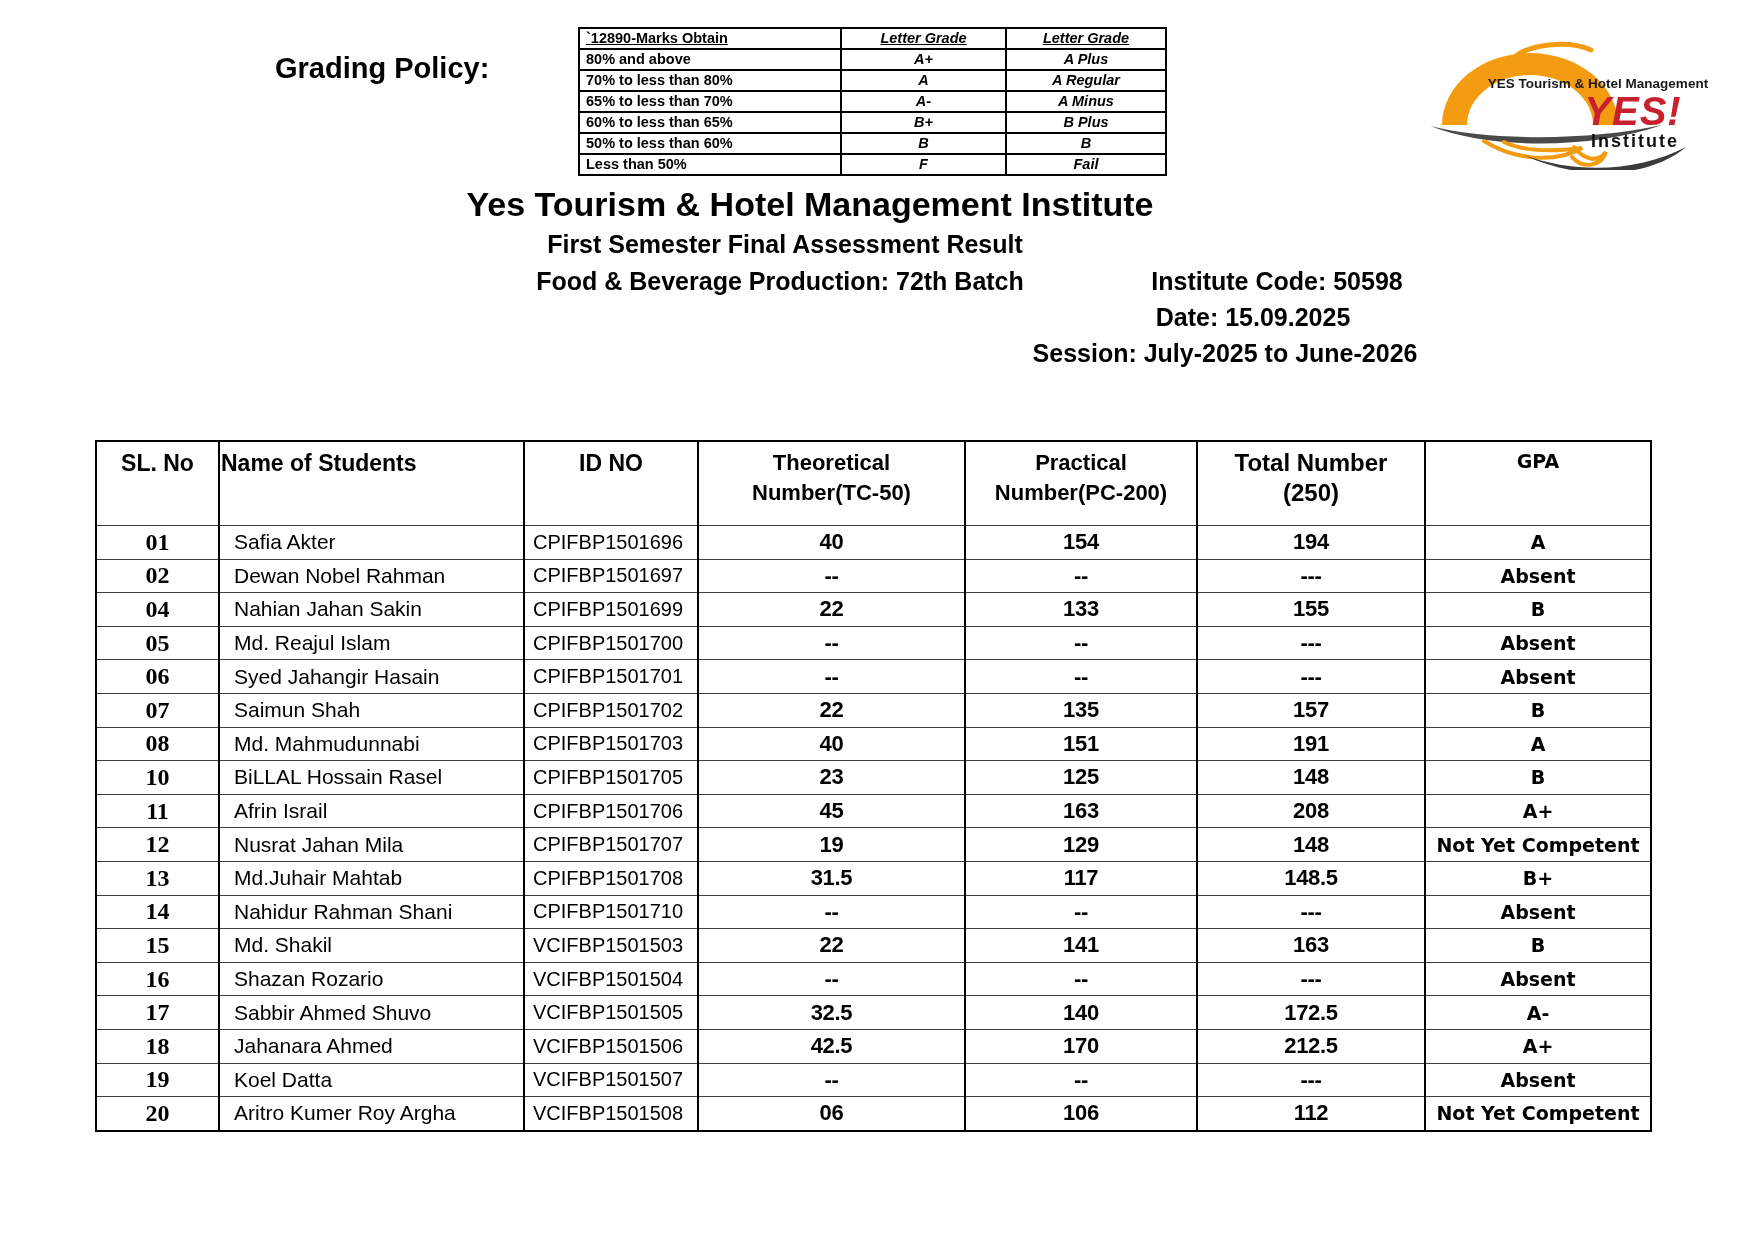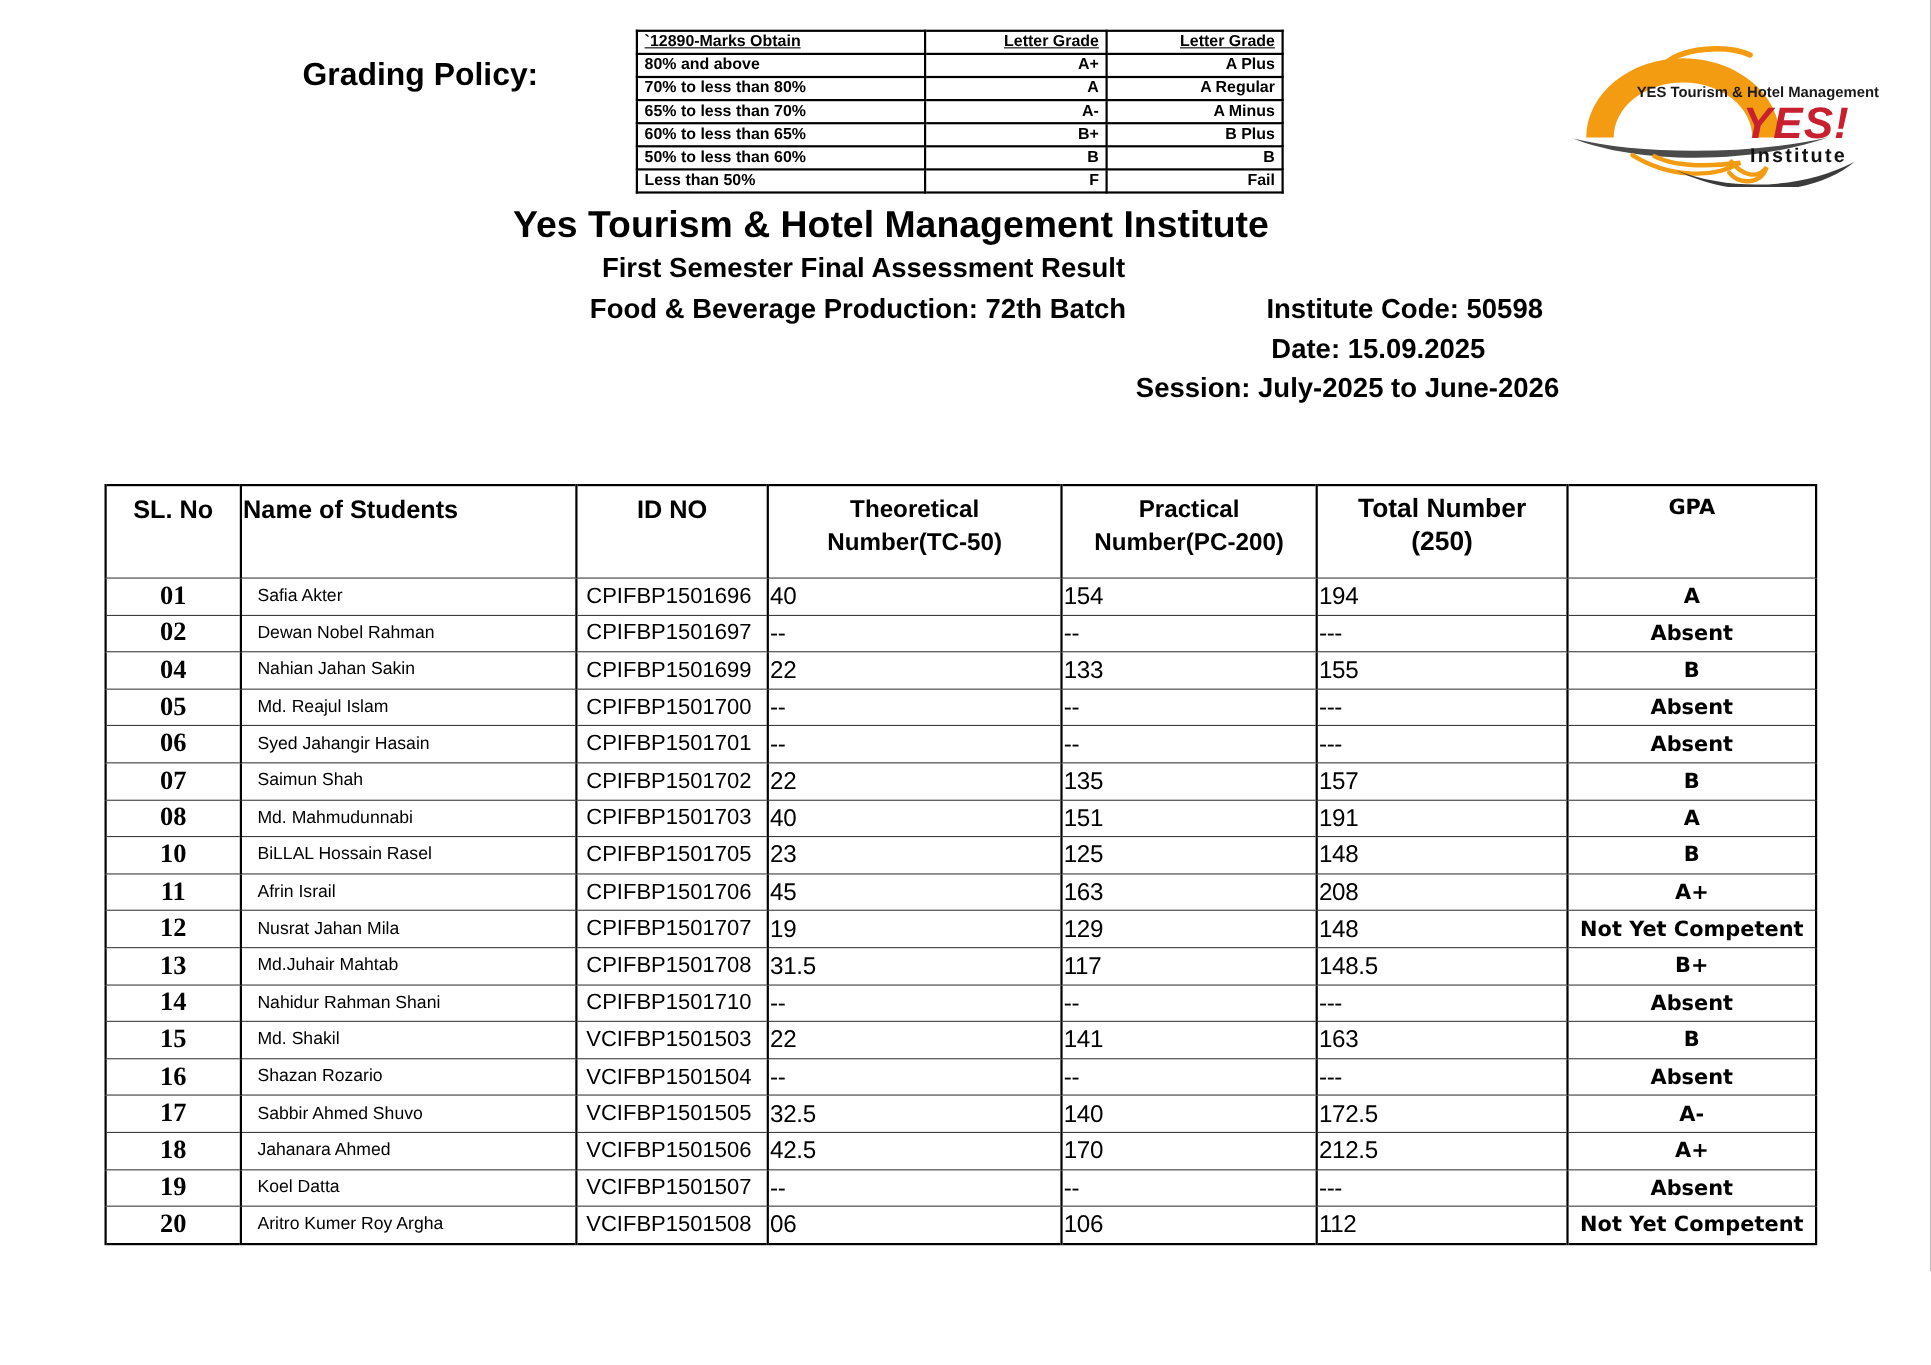--- a/index.html
+++ b/index.html
@@ -11,21 +11,21 @@
   .grading-label{
     position:absolute;left:275px;top:52px;font-size:29px;font-weight:bold;
   }
   table{border-collapse:collapse;}
   .gtable{
     position:absolute;left:578px;top:27px;width:587px;table-layout:fixed;
     font-weight:bold;font-size:14.5px;
   }
   .gtable td{border:2px solid #000;height:17px;line-height:17px;padding:1px 6px;overflow:hidden;white-space:nowrap;}
   .gtable .g-range{text-align:left;}
-  .gtable .g-center{text-align:right;}
+  .gtable .g-center{text-align:center;font-style:italic;}
   .gtable .g-head{text-decoration:underline;}
   
   .logo{position:absolute;left:1428px;top:28px;width:292px;height:142px;}
   
   .tline{position:absolute;transform:translateX(-50%);white-space:nowrap;font-weight:bold;}
   .t-main{font-size:34px;line-height:38px;}
   .t-sub{font-size:25px;line-height:28px;}
   
   .mtable{
     position:absolute;left:95px;top:440px;width:1555px;table-layout:fixed;
@@ -36,23 +36,23 @@
     border-top:1.5px solid #3d3d3d;border-bottom:1.5px solid #3d3d3d;
     overflow:hidden;white-space:nowrap;
   }
   .mtable thead th{height:74px;vertical-align:top;padding-top:8px;font-size:23px;font-weight:bold;}
   .mtable thead .th-left{text-align:left;}
   .mtable thead .th-two{font-size:22px;line-height:30px;padding-top:6px;}
   .mtable thead .th-total{font-size:24px;}
   .mtable thead .th-gpa{font-family:"DejaVu Sans",sans-serif;font-size:19px;}
   .mtable tbody td{height:30.6px;}
   .c-sl{font-family:"Liberation Serif",serif;font-weight:bold;font-size:24px;text-align:center;}
-  .c-name{font-size:16px;text-align:left;padding-left:14px;}
+  .c-name{font-size:21px;text-align:left;padding-left:14px;}
   .c-id{font-size:20px;text-align:left;padding-left:8px;}
-  .c-num{font-weight:normal;font-size:22px;letter-spacing:-0.3px;}
+  .c-num{font-weight:bold;font-size:22px;text-align:center;letter-spacing:-0.3px;}
   .c-gpa{font-family:"DejaVu Sans",sans-serif;font-weight:bold;font-size:19px;text-align:center;}
 </style>
 </head>
 <body>
 
 <div class="page">
 
   <div class="grading-label">Grading Policy:</div>
 
   <table class="gtable">

